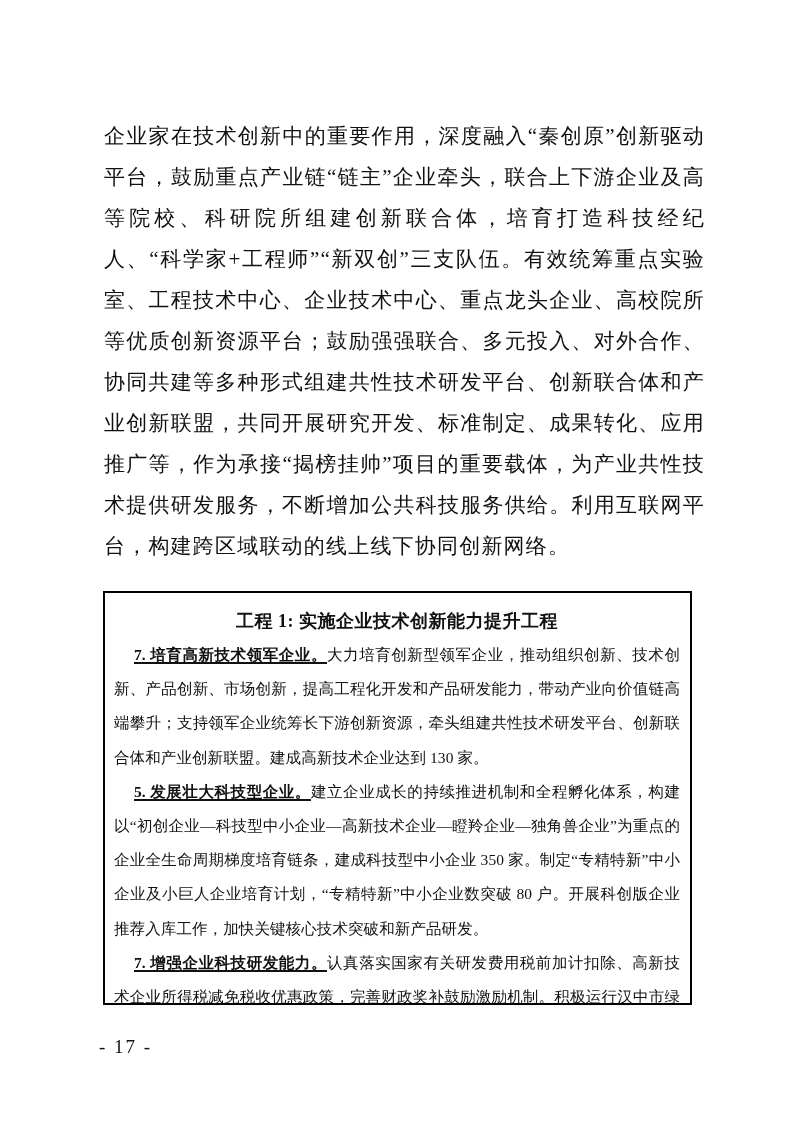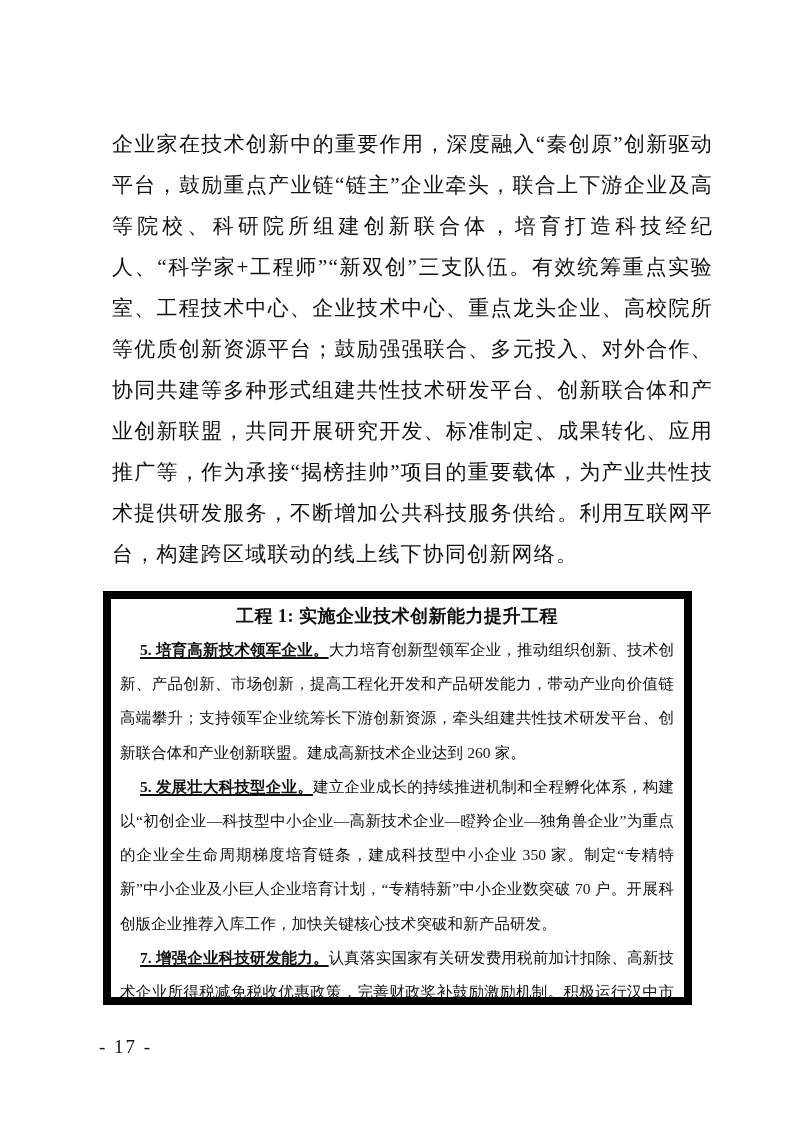--- a/index.html
+++ b/index.html
@@ -11,36 +11,36 @@
     background: #ffffff;
     color: #111111;
     font-family: "Liberation Serif", "DejaVu Serif", serif;
     overflow: hidden;
   }
   .body-text {
     position: absolute;
     left: 100px;
     top: 112px;
     width: 601px;
-    margin: 12px;
+    margin: 4px;
     font-size: 21px;
     line-height: 41px;
     letter-spacing: 1.2px;
     text-align: justify;
     text-justify: inter-character;
   }
   .project-box {
     position: absolute;
     left: 103px;
     top: 591px;
     width: 589px;
     height: 414px;
     box-sizing: border-box;
-    border: 8px solid #000000;
-    padding: 5px 10px 0 9px;
+    border: 2px solid #000000;
+    padding: 16px 10px 0 9px;
     overflow: hidden;
   }
   .box-title {
     margin: 0 0 4px 0;
     text-align: center;
     font-size: 18px;
     font-weight: bold;
     line-height: 25px;
     letter-spacing: 0.5px;
   }
@@ -71,22 +71,22 @@
 </head>
 <body>
 
 <div class="page">
 
   <p class="body-text">企业家在技术创新中的重要作用，深度融入“秦创原”创新驱动平台，鼓励重点产业链“链主”企业牵头，联合上下游企业及高等院校、科研院所组建创新联合体，培育打造科技经纪人、“科学家+工程师”“新双创”三支队伍。有效统筹重点实验室、工程技术中心、企业技术中心、重点龙头企业、高校院所等优质创新资源平台；鼓励强强联合、多元投入、对外合作、协同共建等多种形式组建共性技术研发平台、创新联合体和产业创新联盟，共同开展研究开发、标准制定、成果转化、应用推广等，作为承接“揭榜挂帅”项目的重要载体，为产业共性技术提供研发服务，不断增加公共科技服务供给。利用互联网平台，构建跨区域联动的线上线下协同创新网络。</p>
 
   <section class="project-box">
     <h2 class="box-title">工程 1: 实施企业技术创新能力提升工程</h2>
 
-    <p class="box-para"><span class="item-heading">5. 培育高新技术领军企业。</span><span>大力培育创新型领军企业，推动组织创新、技术创新、产品创新、市场创新，提高工程化开发和产品研发能力，带动产业向价值链高端攀升；支持领军企业统筹长下游创新资源，牵头组建共性技术研发平台、创新联合体和产业创新联盟。建成高新技术企业达到 260 家。</span></p>
+    <p class="box-para"><span class="item-heading">7. 培育高新技术领军企业。</span><span>大力培育创新型领军企业，推动组织创新、技术创新、产品创新、市场创新，提高工程化开发和产品研发能力，带动产业向价值链高端攀升；支持领军企业统筹长下游创新资源，牵头组建共性技术研发平台、创新联合体和产业创新联盟。建成高新技术企业达到 130 家。</span></p>
 
-    <p class="box-para"><span class="item-heading">5. 发展壮大科技型企业。</span><span>建立企业成长的持续推进机制和全程孵化体系，构建以“初创企业—科技型中小企业—高新技术企业—瞪羚企业—独角兽企业”为重点的企业全生命周期梯度培育链条，建成科技型中小企业 350 家。制定“专精特新”中小企业及小巨人企业培育计划，“专精特新”中小企业数突破 70 户。开展科创版企业推荐入库工作，加快关键核心技术突破和新产品研发。</span></p>
+    <p class="box-para"><span class="item-heading">5. 发展壮大科技型企业。</span><span>建立企业成长的持续推进机制和全程孵化体系，构建以“初创企业—科技型中小企业—高新技术企业—瞪羚企业—独角兽企业”为重点的企业全生命周期梯度培育链条，建成科技型中小企业 350 家。制定“专精特新”中小企业及小巨人企业培育计划，“专精特新”中小企业数突破 80 户。开展科创版企业推荐入库工作，加快关键核心技术突破和新产品研发。</span></p>
 
     <p class="box-para"><span class="item-heading">7. 增强企业科技研发能力。</span><span>认真落实国家有关研发费用税前加计扣除、高新技术企业所得税减免税收优惠政策，完善财政奖补鼓励激励机制。积极运行汉中市绿色循环发</span></p>
   </section>
 
   <div class="page-number">- 17 -</div>
 
 </div>
 
 </body></html>

